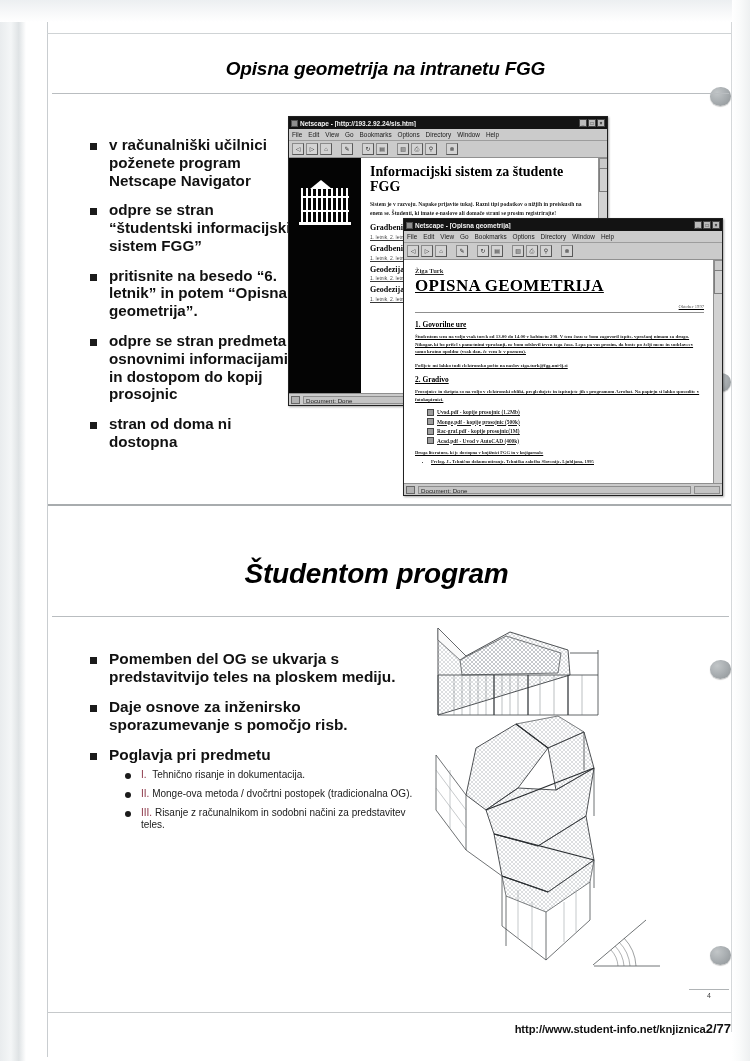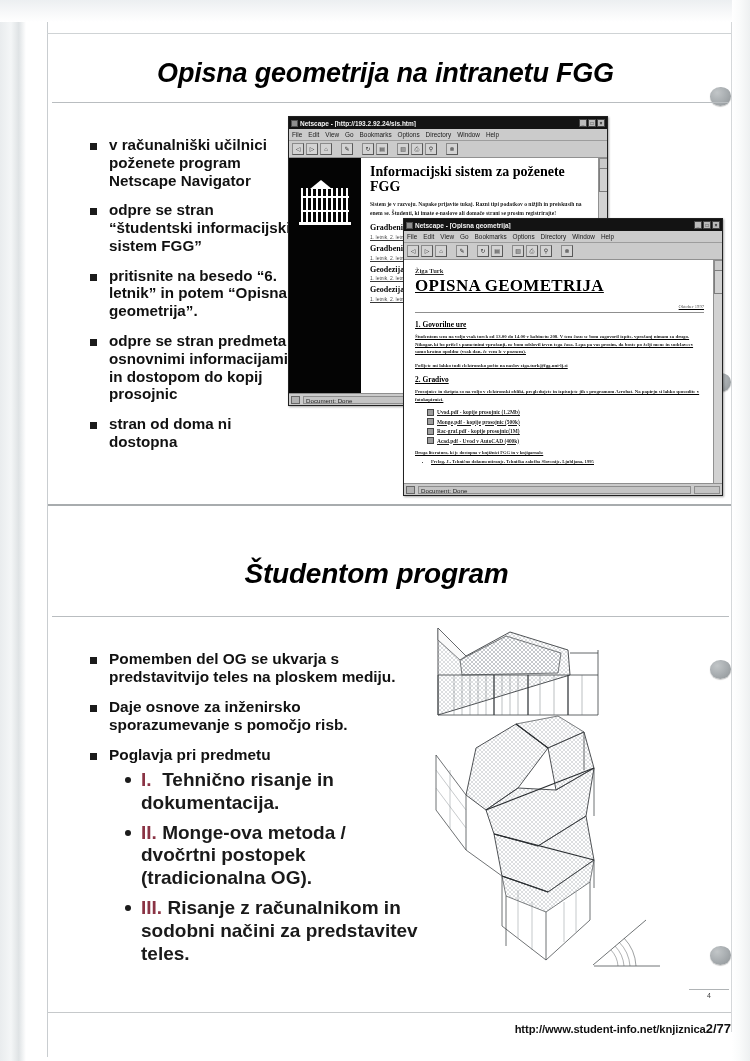--- a/index.html
+++ b/index.html
@@ -40,21 +40,21 @@
     background: radial-gradient(ellipse at 34% 30%, #c2c6c8 0%, #a9aeb1 48%, #8d9295 100%);
     box-shadow: 0 1px 1px rgba(0,0,0,0.22);
   }
 
   
   .slide { position: absolute; left: 48px; width: 683px; }
   #slide-1 { top: 36px; height: 466px; }
   #slide-2 { top: 520px; height: 500px; }
 
   .slide-title {
-    font-size: 27px;
+    font-size: 19px;
     font-weight: bold;
     font-style: italic;
     color: #000;
     text-align: center;
     letter-spacing: -0.2px;
     font-family: "Liberation Sans", sans-serif;
   }
   #slide-1 .slide-title { padding-top: 22px; padding-right: 8px; }
   #slide-2 .slide-title { padding-top: 38px; padding-right: 26px; font-size: 28px;}
 
@@ -97,22 +97,22 @@
     position: absolute; left: 40px; top: 118px; width: 330px;
     font-size: 15.4px;
   }
   #s2-bullets > li { margin-bottom: 5px; }
 
   ul.subbullets { list-style: none; margin-top: 5px; margin-left: 14px; }
   ul.subbullets > li {
     position: relative;
     padding-left: 18px;
     margin-bottom: 7px;
-    font-weight: bold;
-    font-size: 19px;
+    font-weight: normal;
+    font-size: 10px;
     line-height: 1.2;
     color: #1a1a1a;
   }
   ul.subbullets > li::before {
     content: "";
     position: absolute; left: 2px; top: 0.42em;
     width: 6px; height: 6px; border-radius: 50%;
     background: #1b1b1b;
   }
   .roman { color: #8a3344; }
@@ -320,21 +320,21 @@
         <span class="tb-btn">⊗</span>
       </div>
       <div class="ns-content" style="position:absolute; left:0; right:0; top:41px; bottom:0;">
         <div class="ns1-body">
           <div class="ns1-sidebar">
             <div class="fgg-roof"></div>
             <div class="fgg-logo"></div>
             <div class="fgg-base"></div>
           </div>
           <div class="ns1-main">
-            <div class="ns1-h1">Informacijski sistem za poženete FGG</div>
+            <div class="ns1-h1">Informacijski sistem za študente FGG</div>
             <div class="ns1-p">Sistem je v razvoju. Napake prijavite tukaj. Razni tipi podatkov o nižjih in preiskusih na enem se. Študenti, ki imate e-naslove ali domače strani se prosim registrirajte!</div>
 
             <div class="ns1-link-grp">
               <div class="ns1-link-title">Gradbeništvo - univerzitetni študij</div>
               <div class="ns1-sublinks">1. letnik, 2. letnik, 3. letnik</div>
             </div>
             <div class="ns1-link-grp">
               <div class="ns1-link-title">Gradbeništvo - visokošolski (prej višješolski)</div>
               <div class="ns1-sublinks">1. letnik, 2. letnik, 3. letnik</div>
             </div>

